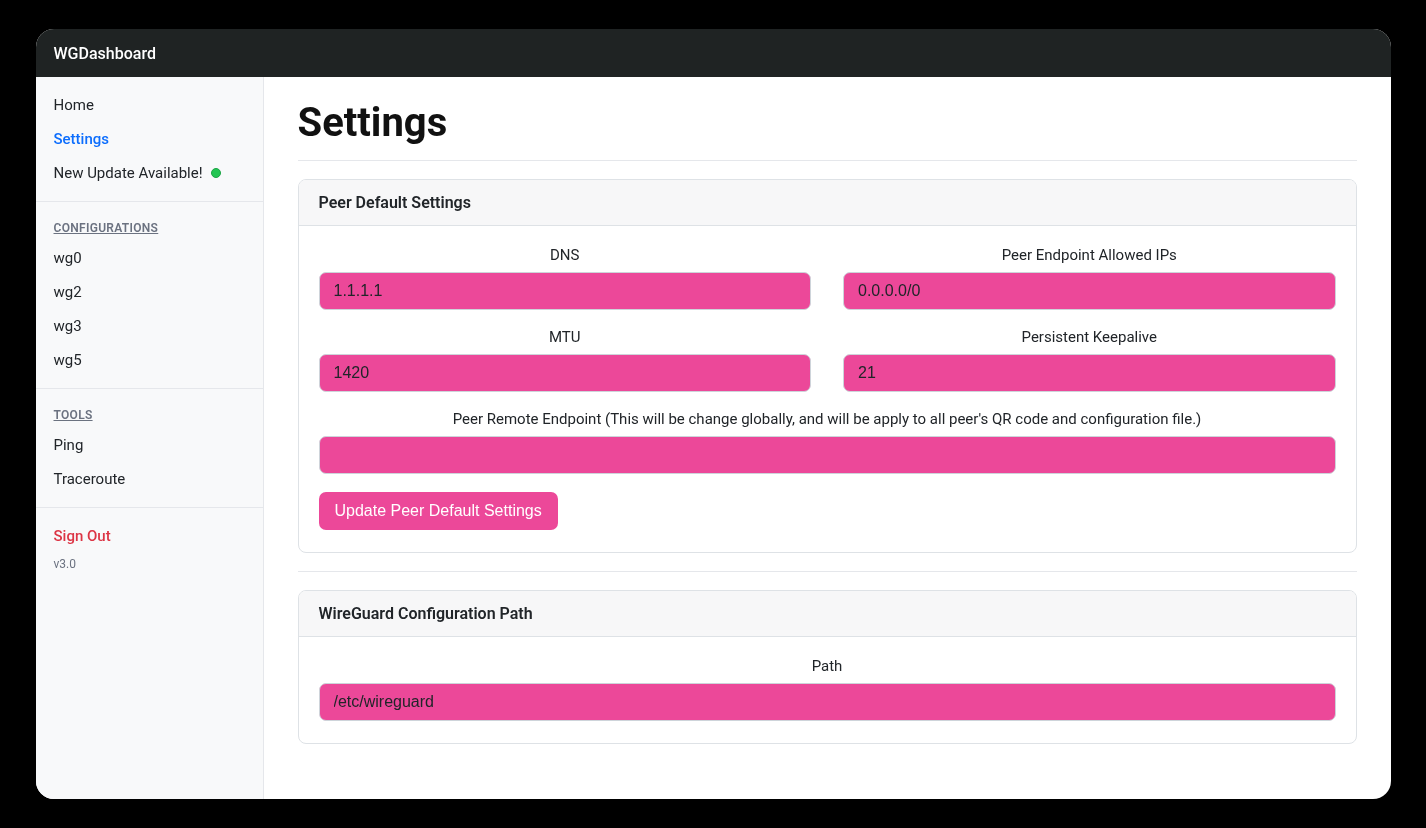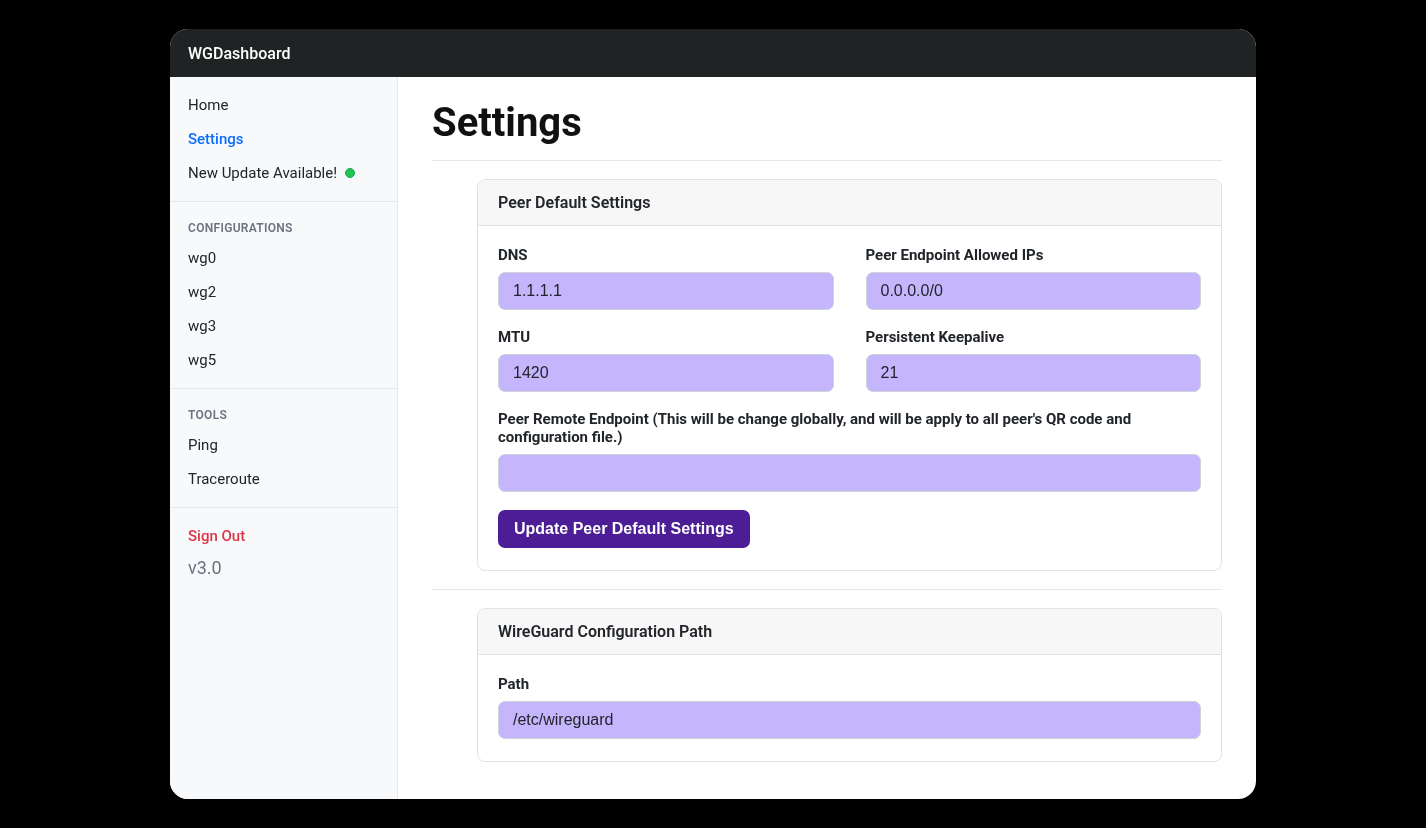--- a/index.html
+++ b/index.html
@@ -6,21 +6,21 @@
     body {
       font-family: -apple-system, BlinkMacSystemFont, "Segoe UI", Roboto, "Helvetica Neue", Arial, sans-serif;
       background: #000;
       display: flex;
       justify-content: center;
       align-items: center;
       min-height: 828px;
       width: 1426px;
     }
     .window {
-      width: 1086px;
+      width: 1355px;
       height: 770px;
       background: #fff;
       border-radius: 18px;
       overflow: hidden;
       display: flex;
       flex-direction: column;
       position: relative;
     }
     .topbar {
       height: 48px;
@@ -52,32 +52,33 @@
       border-bottom: 1px solid #e5e7eb;
       padding: 11px 0;
     }
     .nav-section.no-border { border-bottom: none; }
     .nav-heading {
       color: #6b7280;
       font-size: 12px;
       font-weight: 600;
       letter-spacing: 0.3px;
       padding: 8px 18px 6px;
+      text-decoration: underline;
     }
     .nav-item {
       display: flex;
       align-items: center;
       padding: 8px 18px;
       color: #212529;
       cursor: pointer;
       gap: 8px;
     }
     .nav-item.active { color: #0d6efd; font-weight: 500; }
     .nav-item.signout { color: #dc3545; font-weight: 500; }
-    .nav-item.version { color: #6b7280; font-size: 18px; padding-top:4px;}
+    .nav-item.version { color: #6b7280; font-size: 12px; padding-top:4px;}
     .status-dot {
       width: 10px; height: 10px; border-radius: 50%;
       background: #23c552; display: inline-block;
       border: 1px solid #1ca545;
     }
     .content {
       flex: 1;
       overflow-y: auto;
       padding: 22px 34px 0 34px;
     }
@@ -91,64 +92,64 @@
       border: none;
       border-top: 1px solid #e5e7eb;
       margin-bottom: 18px;
     }
     .card {
       border: 1px solid #dee2e6;
       border-radius: 8px;
       overflow: hidden;
       margin-bottom: 18px;
       background: #fff;
-      margin-left: 45px;
     }
     .card-header {
       background: #f7f7f8;
       border-bottom: 1px solid #dee2e6;
       padding: 13px 20px;
       font-weight: 600;
       font-size: 16px;
       color: #212529;
     }
     .card-body {
       padding: 20px 20px 22px;
     }
     .form-row {
       display: flex;
       gap: 32px;
       margin-bottom: 18px;
     }
     .form-col { flex: 1; }
     .form-label {
       display: block;
-      font-weight: 700;
+      font-weight: 400;
       font-size: 15px;
       color: #212529;
       margin-bottom: 8px;
+      text-align: center;
     }
     .form-input {
       width: 100%;
       padding: 9px 14px;
       font-size: 16px;
       border: 1px solid #ced4da;
       border-radius: 7px;
       color: #212529;
-      background: #c4b5fd;
+      background: #ec4899;
       outline: none;
     }
     .btn-success {
-      background: #4c1d95;
+      background: #ec4899;
       color: #fff;
       border: none;
       border-radius: 7px;
       padding: 10px 16px;
       font-size: 16px;
-      font-weight: 700;
+      font-weight: 400;
       cursor: pointer;
     }
     .help-text {
       font-size: 14px;
       color: #6c757d;
       margin-top: 10px;
     }
     .help-text code {
       color: #d63384;
       font-family: SFMono-Regular, Menlo, Monaco, Consolas, monospace;

